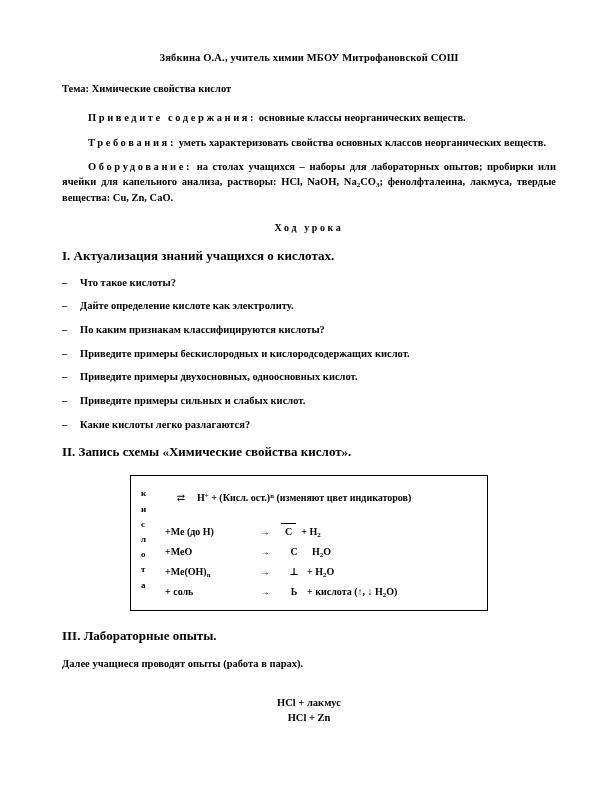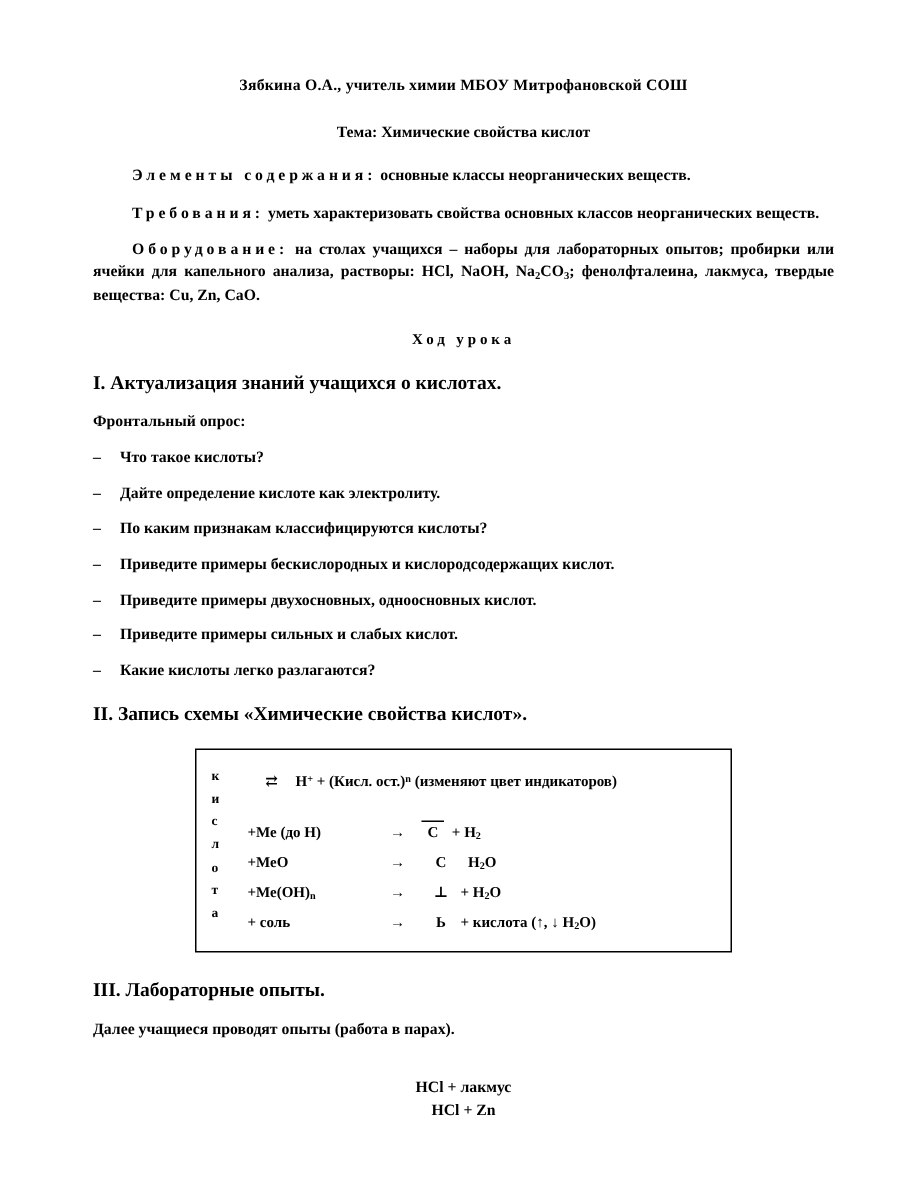--- a/index.html
+++ b/index.html
@@ -23,21 +23,21 @@
   }
   .doc-title {
     text-align: center;
     font-weight: bold;
     font-size: 10.5px;
     letter-spacing: 0.15px;
     margin: 0 0 18px 0;
     line-height: 1.2;
   }
   .doc-subtitle {
-    text-align: center;
+    text-align: left;
     font-weight: bold;
     font-size: 10.5px;
     margin: 0 0 15px 0;
     line-height: 1.2;
   }
   .para {
     font-size: 10.5px;
     font-weight: bold;
     text-align: justify;
     text-indent: 26px;
@@ -173,36 +173,35 @@
 </head>
 <body>
 
 <div class="page">
 
   <div class="doc-title">Зябкина О.А., учитель химии МБОУ Митрофановской СОШ</div>
 
   <div class="doc-subtitle">Тема: Химические свойства кислот</div>
 
   <p class="para">
-    <span class="spaced">Элементы  содержания:</span><span> основные классы неорганических веществ.</span>
+    <span class="spaced">Приведите  содержания:</span><span> основные классы неорганических веществ.</span>
   </p>
 
   <p class="para justify-full">
     <span class="spaced">Требования:</span><span> уметь характеризовать свойства основных классов неорганических веществ.</span>
   </p>
 
   <p class="para justify-full">
     <span class="spaced">Оборудование:</span><span> на столах учащихся – наборы для лабораторных опытов; пробирки или ячейки для капельного анализа, растворы: HCl, NaOH, Na</span><sub>2</sub><span>CO</span><sub>3</sub><span>; фенолфталеина, лакмуса, твердые вещества: Cu, Zn, CaO.</span>
   </p>
 
   <div class="section-head">Ход урока</div>
 
   <div class="heading-line">I. Актуализация знаний учащихся о кислотах.</div>
 
-  <div class="plain-line">Фронтальный опрос:</div>
 
   <ul class="q-list">
     <li><span class="dash">–</span><span>Что такое кислоты?</span></li>
     <li><span class="dash">–</span><span>Дайте определение кислоте как электролиту.</span></li>
     <li><span class="dash">–</span><span>По каким признакам классифицируются кислоты?</span></li>
     <li><span class="dash">–</span><span>Приведите примеры бескислородных и кислородсодержащих кислот.</span></li>
     <li><span class="dash">–</span><span>Приведите примеры двухосновных, одноосновных кислот.</span></li>
     <li><span class="dash">–</span><span>Приведите примеры сильных и слабых кислот.</span></li>
     <li><span class="dash">–</span><span>Какие кислоты легко разлагаются?</span></li>
   </ul>

